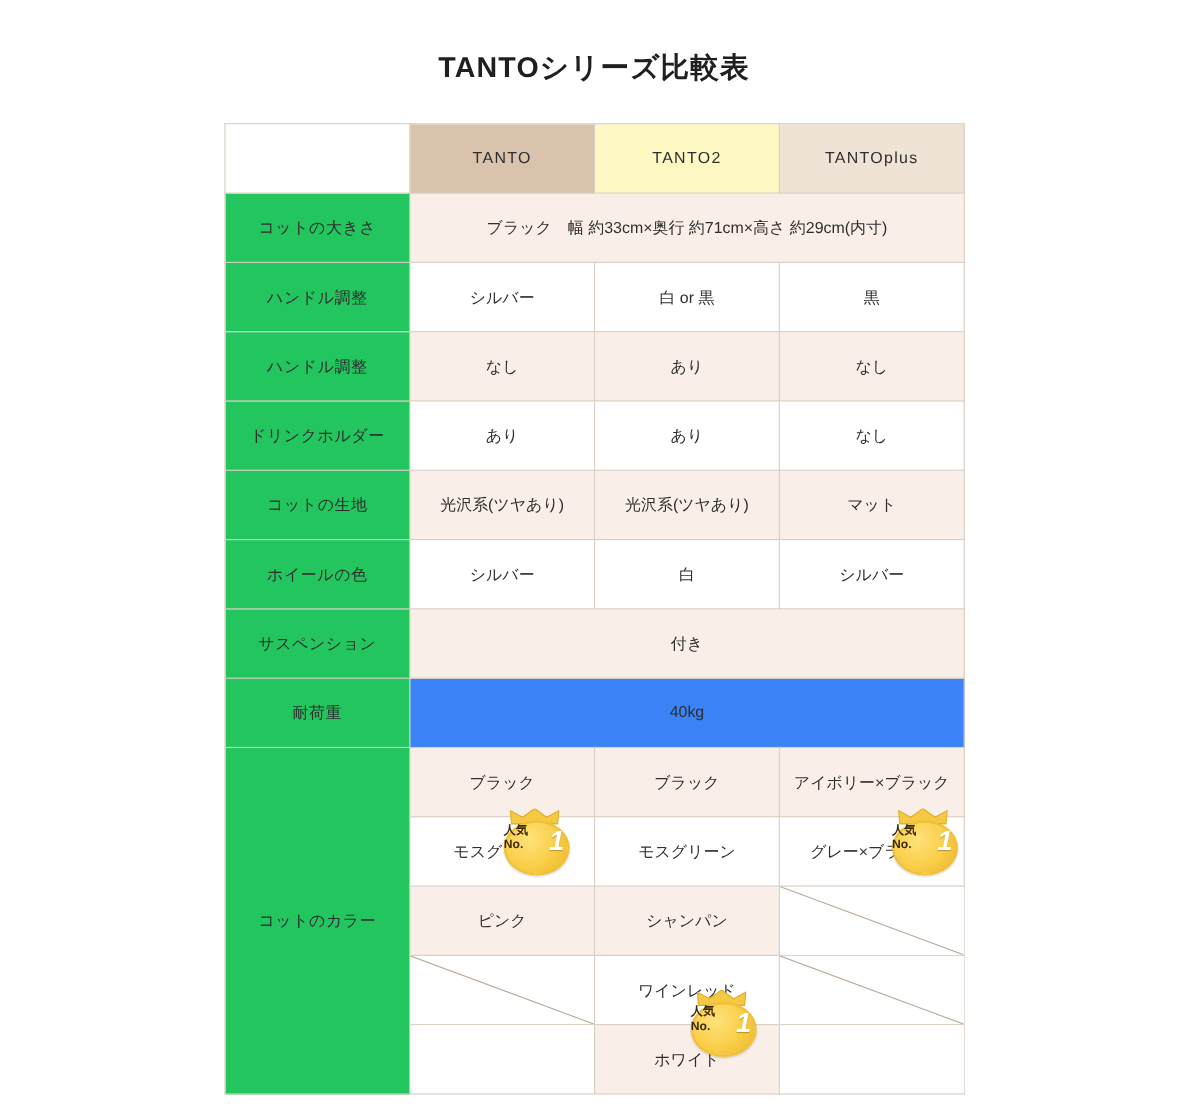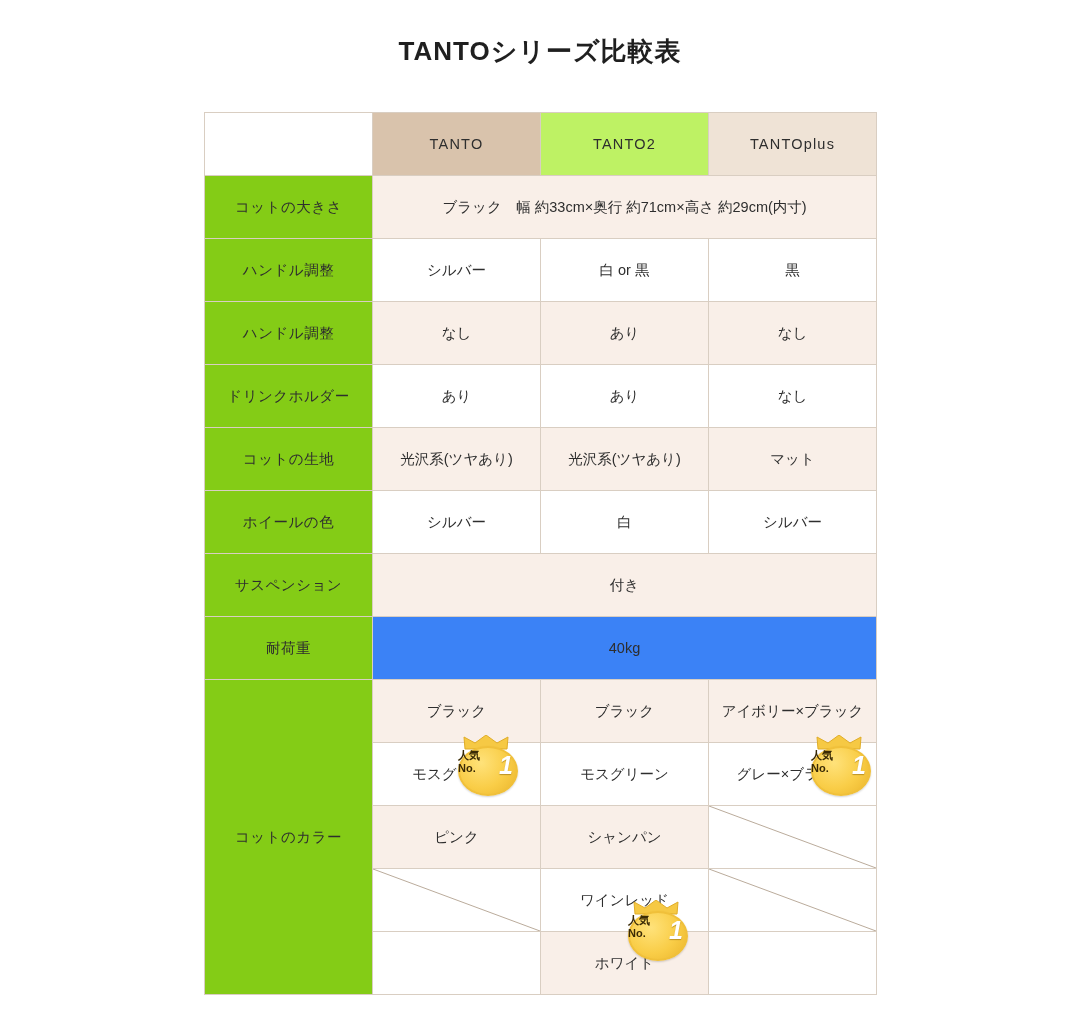--- a/index.html
+++ b/index.html
@@ -17,21 +17,21 @@
 
   .page {
     position: relative;
     width: 1080px;
     height: 1009px;
     background: #fff;
   }
 
   .title {
     position: absolute;
-    top: 34px;
+    top: 44px;
     left: 0;
     width: 1080px;
     text-align: center;
     font-size: 26px;
     font-weight: bold;
     letter-spacing: 1px;
     color: #1f1f1f;
   }
 
   .table-wrap {
@@ -67,26 +67,26 @@
 
   
   .hdr-blank { background: #ffffff; height: 70px; border-left-color: #d9cec2; }
   .hdr {
     height: 70px;
     font-weight: bold;
     font-size: 16.5px;
     letter-spacing: 1.2px;
   }
   .hdr.tanto   { background: #d9c3ac; }
-  .hdr.tanto2  { background: #bef264; }
+  .hdr.tanto2  { background: #fef9c3; }
   .hdr.plus    { background: #efe3d6; }
 
   
   .rowlabel {
-    background: #84cc16;
+    background: #22c55e;
     font-weight: bold;
     font-size: 14.5px;
     letter-spacing: 0.5px;
     color: #2e2e2e;
   }
 
   
   .tint-a { background: #f9efe8; }   
   .tint-b { background: #ffffff; }
 

